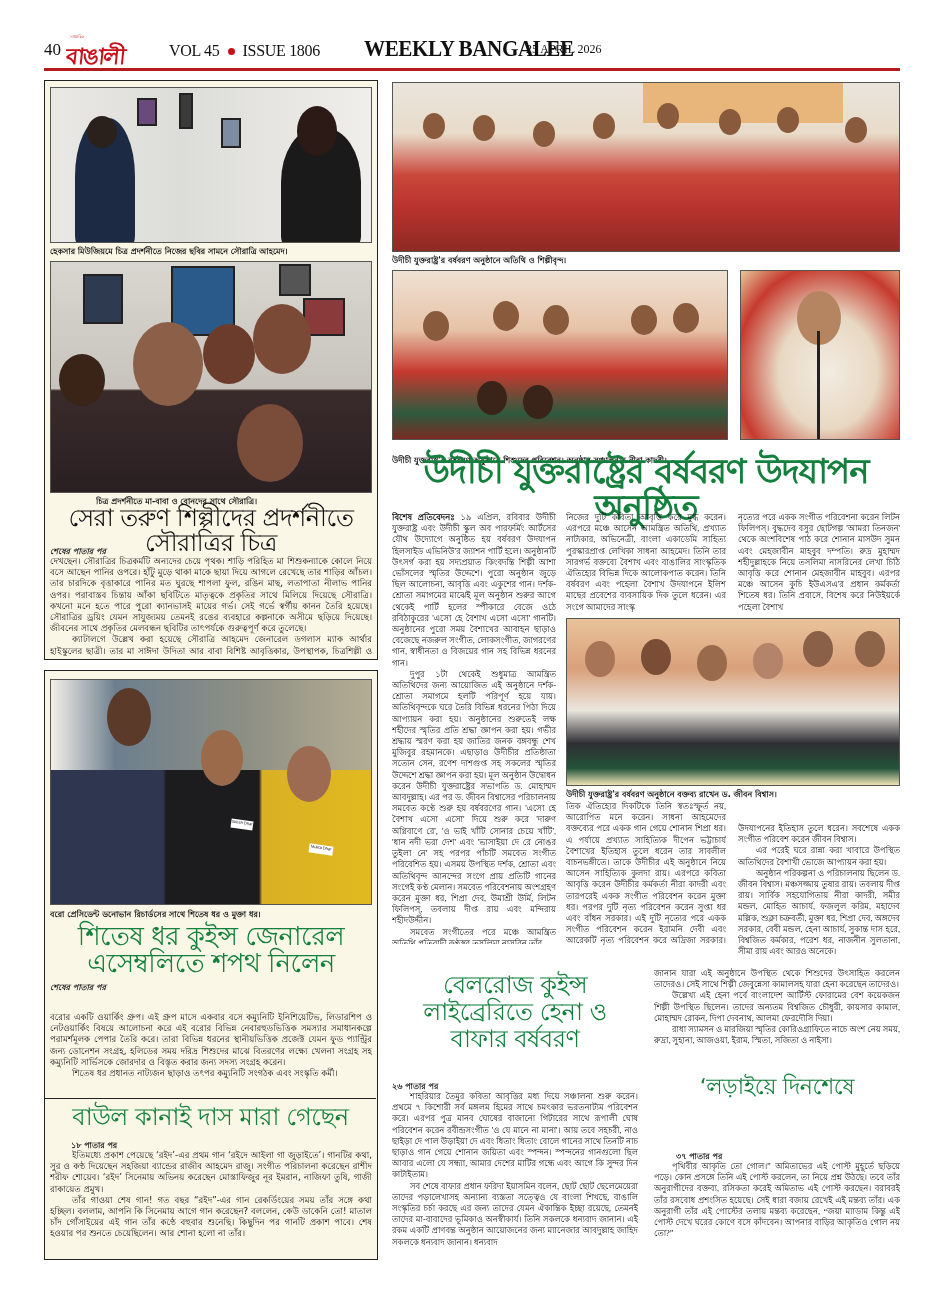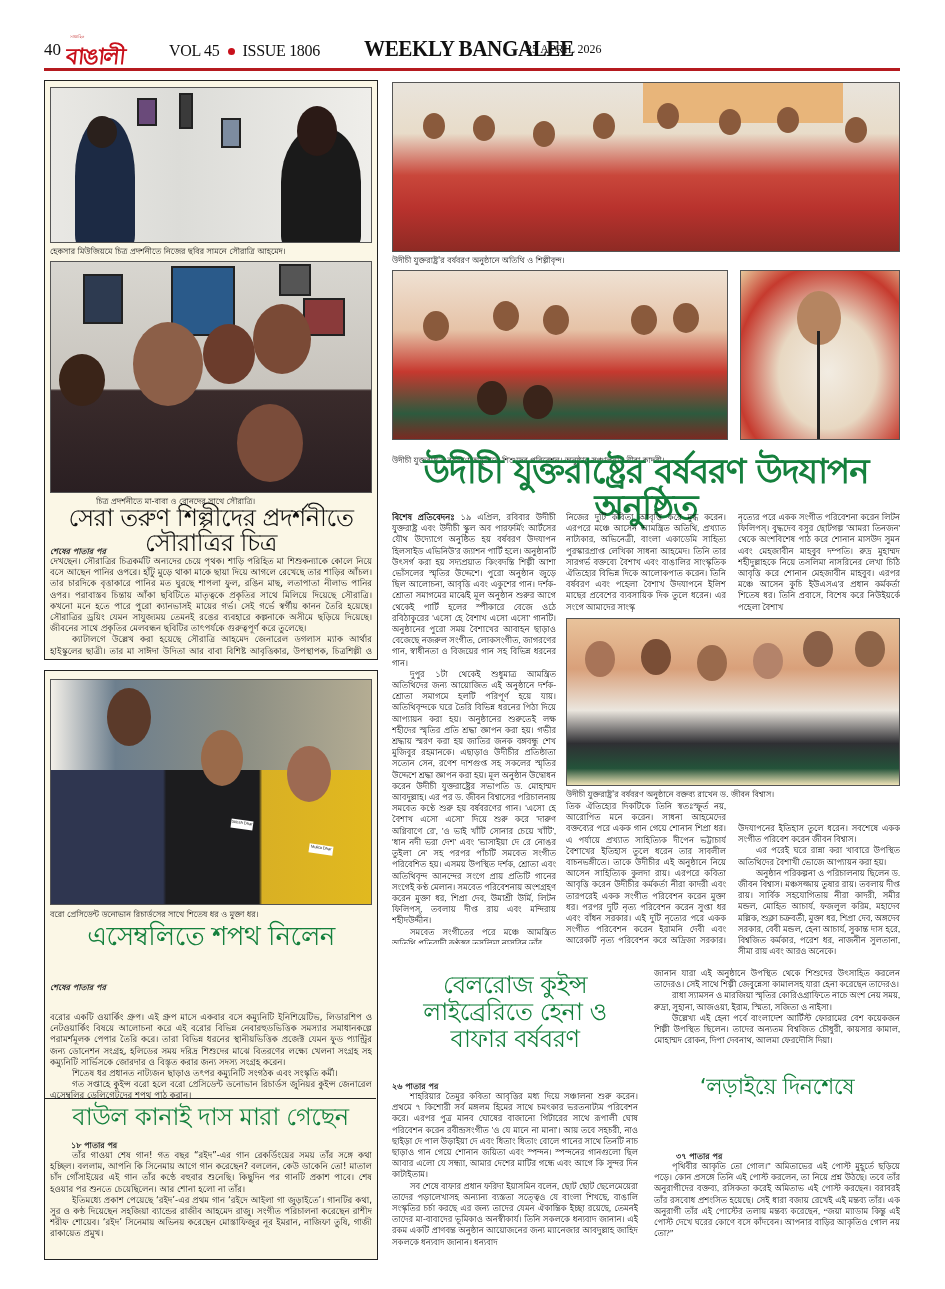--- a/index.html
+++ b/index.html
@@ -14,21 +14,21 @@
   .logo .word { position: absolute; left: 0; top: 5px; font-family: "DejaVu Sans", sans-serif; font-weight: bold; font-size: 22px; color: #c8101b; letter-spacing: -2px; transform: skewX(-6deg); }
   .meta { position: absolute; left: 125px; top: 6px; font-family: "Liberation Serif", serif; font-size: 16px; letter-spacing: -0.3px; }
   .meta .dot { display: inline-block; width: 7px; height: 7px; border-radius: 50%; background: #c8101b; margin: 0 8px 2px 8px; vertical-align: middle; }
   .title { position: absolute; left: 320px; top: 0px; font-family: "Liberation Serif", serif; font-weight: bold; font-size: 23px; letter-spacing: -0.5px; transform: scaleX(0.92); transform-origin: left; }
   .date { position: absolute; left: 482px; top: 6px; font-family: "Liberation Serif", serif; font-size: 12px; }
   .rule-red { position: absolute; left: 44px; top: 68px; width: 856px; height: 3px; background: #b51a1f; }
 
   
   .box { position: absolute; border: 1.5px solid #222; background: #fbf7e6; }
   .photo { position: absolute; overflow: hidden; border: 1px solid #555; }
-  .caption { position: absolute; font-family: "DejaVu Sans", sans-serif; font-size: 8px; color: #111; white-space: nowrap; overflow: hidden; }
+  .caption { position: absolute; font-family: "DejaVu Sans", sans-serif; font-size: 8px; color: #111; white-space: nowrap; overflow: hidden; font-weight: bold; }
   .headline { position: absolute; font-family: "DejaVu Sans", sans-serif; color: #15803d; text-align: center; line-height: 1.05; letter-spacing: -0.5px; }
   .kicker { position: absolute; font-family: "DejaVu Sans", sans-serif; font-size: 8px; font-style: italic; color: #222; font-weight: bold; }
   .body { position: absolute; font-family: "DejaVu Sans", sans-serif; font-size: 8.6px; line-height: 11.2px; text-align: justify; color: #111; overflow: hidden; }
   .body p { text-indent: 22px; }
   .body p.first { text-indent: 0; }
   .col { position: absolute; font-family: Liberation Serif, serif; font-size: 8.4px; line-height: 11.2px; text-align: justify; overflow: hidden; color:#111; }
   .col p { text-indent: 18px; }
   .col p.first { text-indent: 0; }
   .col b { font-weight: bold; }
 
@@ -100,35 +100,35 @@
     <div style="position:absolute; left:0; top:0; width:322px; height:90px; background:linear-gradient(90deg,#f3efe8 0%,#6d7f8e 20%,#8d8f84 60%,#b5ad93 100%);"></div>
     <div class="head" style="left:56px; top:8px; width:44px; height:58px; background:#5b3a2a;"></div>
     <div class="head" style="left:150px; top:50px; width:42px; height:56px; background:#9a6a4a;"></div>
     <div class="head" style="left:236px; top:66px; width:44px; height:56px; background:#9d6a52;"></div>
     <div style="position:absolute; left:180px; top:140px; width:22px; height:9px; background:#fff; font-size:4px; font-family:'Liberation Sans',sans-serif; text-align:center; transform:rotate(8deg);">Sitesh Dhar</div>
     <div style="position:absolute; left:258px; top:165px; width:24px; height:9px; background:#fff; font-size:4px; font-family:'Liberation Sans',sans-serif; text-align:center; transform:rotate(8deg);">Mukta Dhar</div>
   </div>
   <div class="caption" style="left:5px; top:237px; width:322px;">বরো প্রেসিডেন্ট ডনোভান রিচার্ডসের সাথে শিতেষ ধর ও মুক্তা ধর।</div>
 
   <div class="headline" style="left:0; top:252px; width:332px; font-size:26px;">
+    <div>শিতেষ ধর কুইন্স জেনারেল</div>
     <div>এসেম্বলিতে শপথ নিলেন</div>
   </div>
   <div class="kicker" style="left:5px; top:310px;">শেষের পাতার পর</div>
   <div class="body" style="left:5px; top:321px; width:322px; height:100px;margin-top:20px;">
     <p class="first">বরোর একটি ওয়ার্কিং গ্রুপ। এই গ্রুপ মাসে একবার বসে কম্যুনিটি ইনিশিয়েটিভ, লিডারশিপ ও নেটওয়ার্কিং বিষয়ে আলোচনা করে এই বরোর বিভিন্ন নেবারহুডভিত্তিক সমস্যার সমাধানকল্পে পরামর্শমূলক পেপার তৈরি করে। তারা বিভিন্ন ধরনের স্থানীয়ভিত্তিক প্রজেক্ট যেমন ফুড প্যান্ট্রির জন্য ডোনেশন সংগ্রহ, হলিডের সময় দরিদ্র শিশুদের মাঝে বিতরণের লক্ষ্যে খেলনা সংগ্রহ সহ কম্যুনিটি সার্ভিসকে জোরদার ও বিস্তৃত করার জন্য সদস্য সংগ্রহ করেন।</p>
     <p>শিতেষ ধর প্রধানত নাট্যজন ছাড়াও তৎপর কম্যুনিটি সংগঠক এবং সংস্কৃতি কর্মী।</p>
-    <p>গত সপ্তাহে কুইন্স বরো হলে বরো প্রেসিডেন্ট ডনোভান রিচার্ডস জুনিয়র কুইন্স জেনারেল এসেম্বলির ডেলিগেটদের শপথ পাঠ করান।</p>
   </div>
 
   <div style="position:absolute; left:0; top:427px; width:331px; height:160px; border-top:1.5px solid #222;">
     <div class="headline" style="left:0; top:6px; width:331px; font-size:24px;">বাউল কানাই দাস মারা গেছেন</div>
     <div class="kicker" style="left:26px; top:40px; font-style:normal;">১৮ পাতার পর</div>
     <div class="body" style="left:5px; top:51px; width:322px; height:104px;">
+      <p>ইতিমধ্যে প্রকাশ পেয়েছে ‘রইদ’-এর প্রথম গান ‘রইদে আইলা গা জুড়াইতে’। গানটির কথা, সুর ও কণ্ঠ দিয়েছেন সহজিয়া ব্যান্ডের রাজীব আহমেদ রাজু। সংগীত পরিচালনা করেছেন রাশীদ শরীফ শোয়েব। ‘রইদ’ সিনেমায় অভিনয় করেছেন মোস্তাফিজুর নূর ইমরান, নাজিফা তুষি, গাজী রাকায়েত প্রমুখ।</p>
       <p>তাঁর গাওয়া শেষ গান! গত বছর “রইদ”-এর গান রেকর্ডিংয়ের সময় তাঁর সঙ্গে কথা হচ্ছিল। বললাম, আপনি কি সিনেমায় আগে গান করেছেন? বললেন, কেউ ডাকেনি তো! মাতাল চাঁদ গোঁসাইয়ের এই গান তাঁর কণ্ঠে বহুবার শুনেছি। কিছুদিন পর গানটি প্রকাশ পাবে। শেষ হওয়ার পর শুনতে চেয়েছিলেন। আর শোনা হলো না তাঁর।</p>
-      <p>ইতিমধ্যে প্রকাশ পেয়েছে ‘রইদ’-এর প্রথম গান ‘রইদে আইলা গা জুড়াইতে’। গানটির কথা, সুর ও কণ্ঠ দিয়েছেন সহজিয়া ব্যান্ডের রাজীব আহমেদ রাজু। সংগীত পরিচালনা করেছেন রাশীদ শরীফ শোয়েব। ‘রইদ’ সিনেমায় অভিনয় করেছেন মোস্তাফিজুর নূর ইমরান, নাজিফা তুষি, গাজী রাকায়েত প্রমুখ।</p>
     </div>
   </div>
 </div>
 
 <div class="photo ph-group1" style="left:392px; top:82px; width:508px; height:170px;">
   <div style="position:absolute; left:250px; top:0; width:200px; height:40px; background:#e8b57a;"></div>
   <div class="head" style="left:30px; top:30px; width:22px; height:26px;"></div>
   <div class="head" style="left:80px; top:32px; width:22px; height:26px;"></div>
   <div class="head" style="left:140px; top:38px; width:22px; height:26px;"></div>
   <div class="head" style="left:200px; top:30px; width:22px; height:26px;"></div>
@@ -194,22 +194,22 @@
   <div>বাফার বর্ষবরণ</div>
 </div>
 <div class="kicker" style="left:392px; top:1080px; font-style:normal;">২৬ পাতার পর</div>
 <div class="col" style="left:392px; top:1091px; width:246px; height:170px;">
   <p>শাহরিয়ার তৈমুর কবিতা আবৃত্তির মধ্য দিয়ে সঞ্চালনা শুরু করেন। প্রথমে ৭ কিশোরী সর্ব মঙ্গলম হিমের সাথে চমৎকার ভরতনাট্যম পরিবেশন করে। এরপর পুত্র মানব ঘোষের বাজানো গিটারের সাথে রূপালী ঘোষ পরিবেশন করেন রবীন্দ্রসংগীত 'ও যে মানে না মানা'। আয় তবে সহচরী, নাও ছাইড়া দে পাল উড়াইয়া দে এবং ধিতাং ধিতাং বোলে গানের সাথে তিনটি নাচ ছাড়াও গান গেয়ে শোনান জয়িতা এবং স্পন্দন। স্পন্দনের গানগুলো ছিল আবার এলো যে সন্ধ্যা, আমার দেশের মাটির গন্ধে এবং আগে কি সুন্দর দিন কাটাইতাম।</p>
   <p>সব শেষে বাফার প্রধান ফরিদা ইয়াসমিন বলেন, ছোট ছোট ছেলেমেয়েরা তাদের পড়ালেখাসহ অন্যান্য ব্যস্ততা সত্ত্বেও যে বাংলা শিখছে, বাঙালি সংস্কৃতির চর্চা করছে এর জন্য তাদের যেমন ঐকান্তিক ইচ্ছা রয়েছে, তেমনই তাদের মা-বাবাদের ভূমিকাও অনস্বীকার্য। তিনি সকলকে ধন্যবাদ জানান। এই রকম একটি প্রাণবন্ত অনুষ্ঠান আয়োজনের জন্য ম্যানেজার আবদুল্লাহ জাহিদ সকলকে ধন্যবাদ জানান। ধন্যবাদ</p>
 </div>
 
 <div class="col" style="left:654px; top:968px; width:246px; height:96px;">
   <p class="first">জানান যারা এই অনুষ্ঠানে উপস্থিত থেকে শিশুদের উৎসাহিত করলেন তাদেরও। সেই সাথে শিল্পী জেবুন্নেসা কামালসহ যারা হেনা করেছেন তাদেরও।</p>
+  <p>উল্লেখ্য এই হেনা পর্বে বাংলাদেশ আর্টিস্ট ফোরামের বেশ কয়েকজন শিল্পী উপস্থিত ছিলেন। তাদের অন্যতম বিশ্বজিত চৌধুরী, কায়সার কামাল, মোহাম্মদ রোকন, দিপা দেবনাথ, আলমা ফেরদৌসি দিয়া।</p>
   <p>রাধা স্যামসন ও মারজিয়া স্মৃতির কোরিওগ্রাফিতে নাচে অংশ নেয় সময়, রুদ্রা, সুহানা, আজওয়া, ইরাম, স্মিতা, সজিতা ও নাইসা।</p>
-  <p>উল্লেখ্য এই হেনা পর্বে বাংলাদেশ আর্টিস্ট ফোরামের বেশ কয়েকজন শিল্পী উপস্থিত ছিলেন। তাদের অন্যতম বিশ্বজিত চৌধুরী, কায়সার কামাল, মোহাম্মদ রোকন, দিপা দেবনাথ, আলমা ফেরদৌসি দিয়া।</p>
 </div>
 
 <div class="headline" style="left:654px; top:1074px; width:246px; font-size:22px; line-height:1.15;">
   <div>‘লড়াইয়ে দিনশেষে</div>
 </div>
 <div class="kicker" style="left:676px; top:1150px; font-style:normal;">৩৭ পাতার পর</div>
 <div class="col" style="left:654px; top:1161px; width:246px; height:100px;">
   <p>পৃথিবীর আকৃতি তো গোল।” অমিতাভের এই পোস্ট মুহূর্তে ছড়িয়ে পড়ে। কোন প্রসঙ্গে তিনি এই পোস্ট করলেন, তা নিয়ে প্রশ্ন উঠছে। তবে তাঁর অনুরাগীদের বক্তব্য, রসিকতা করেই অমিতাভ এই পোস্ট করছেন। বরাবরই তাঁর রসবোধ প্রশংসিত হয়েছে। সেই ধারা বজায় রেখেই এই মন্তব্য তাঁর। এক অনুরাগী তাঁর এই পোস্টের তলায় মন্তব্য করেছেন, “জয়া ম্যাডাম কিন্তু এই পোস্ট দেখে ঘরের কোণে বসে কাঁদবেন। আপনার বাড়ির আকৃতিও গোল নয় তো?”</p>
 </div>
 

